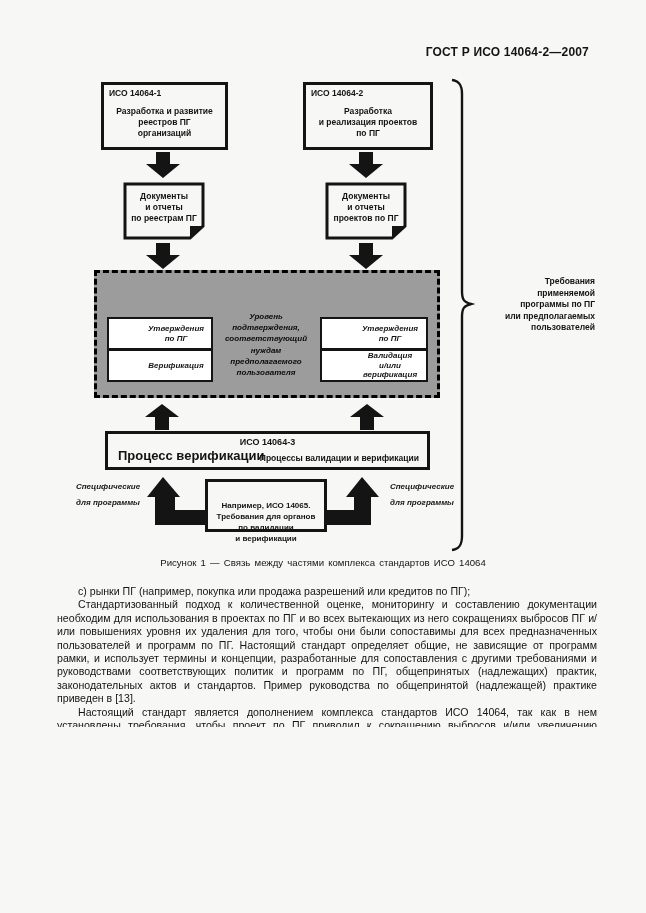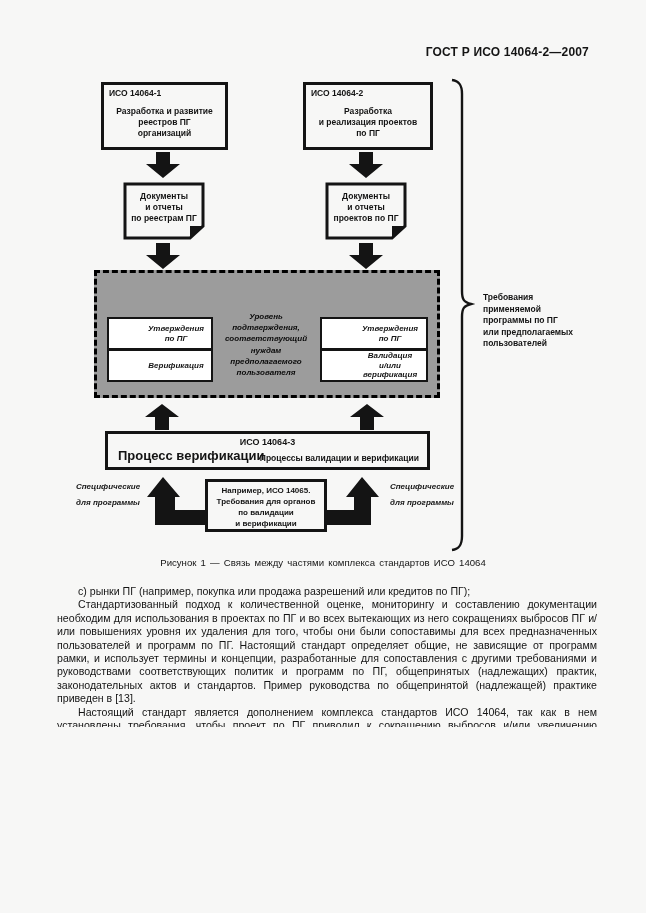--- a/index.html
+++ b/index.html
@@ -62,26 +62,26 @@
   .iso3-box .l{position:absolute;bottom:4px;left:10px;font-size:13px;font-weight:bold;}
   .iso3-box .r{position:absolute;bottom:4px;right:8px;font-size:8.5px;font-weight:bold;}
 
   .prog-label{
     text-align:center;font-size:8px;font-weight:bold;font-style:italic;line-height:16px;
   }
 
   .cert-box{
     left:205px;top:479px;width:122px;height:53px;
     background:#f7f7f6;border:3px solid #141414;
-    text-align:center;font-size:8px;font-weight:bold;line-height:11px;padding-top:3px;
+    text-align:center;font-size:8px;font-weight:bold;line-height:11px;padding-top:18px;
   }
 
   .brace-label{
-    left:483px;top:292px;width:112px;
-    text-align:left;font-size:8.5px;font-weight:bold;line-height:11.5px;
+    left:483px;top:276px;width:112px;
+    text-align:right;font-size:8.5px;font-weight:bold;line-height:11.5px;
   }
 
   .fig-caption{
     position:absolute;top:557px;left:0;width:100%;
     text-align:center;font-size:9.6px;word-spacing:1.5px;
   }
 
   
   .body-text{
     position:absolute;left:57px;top:585px;width:540px;

